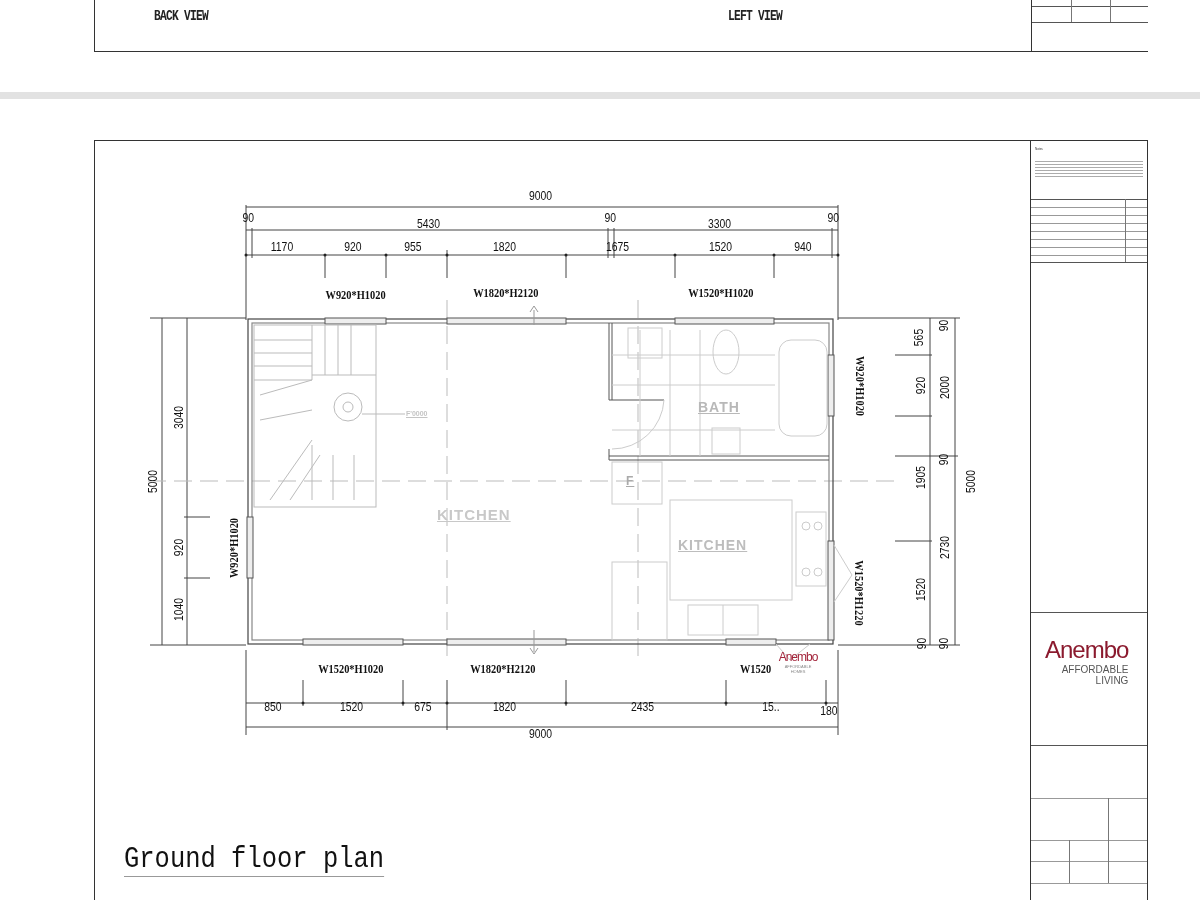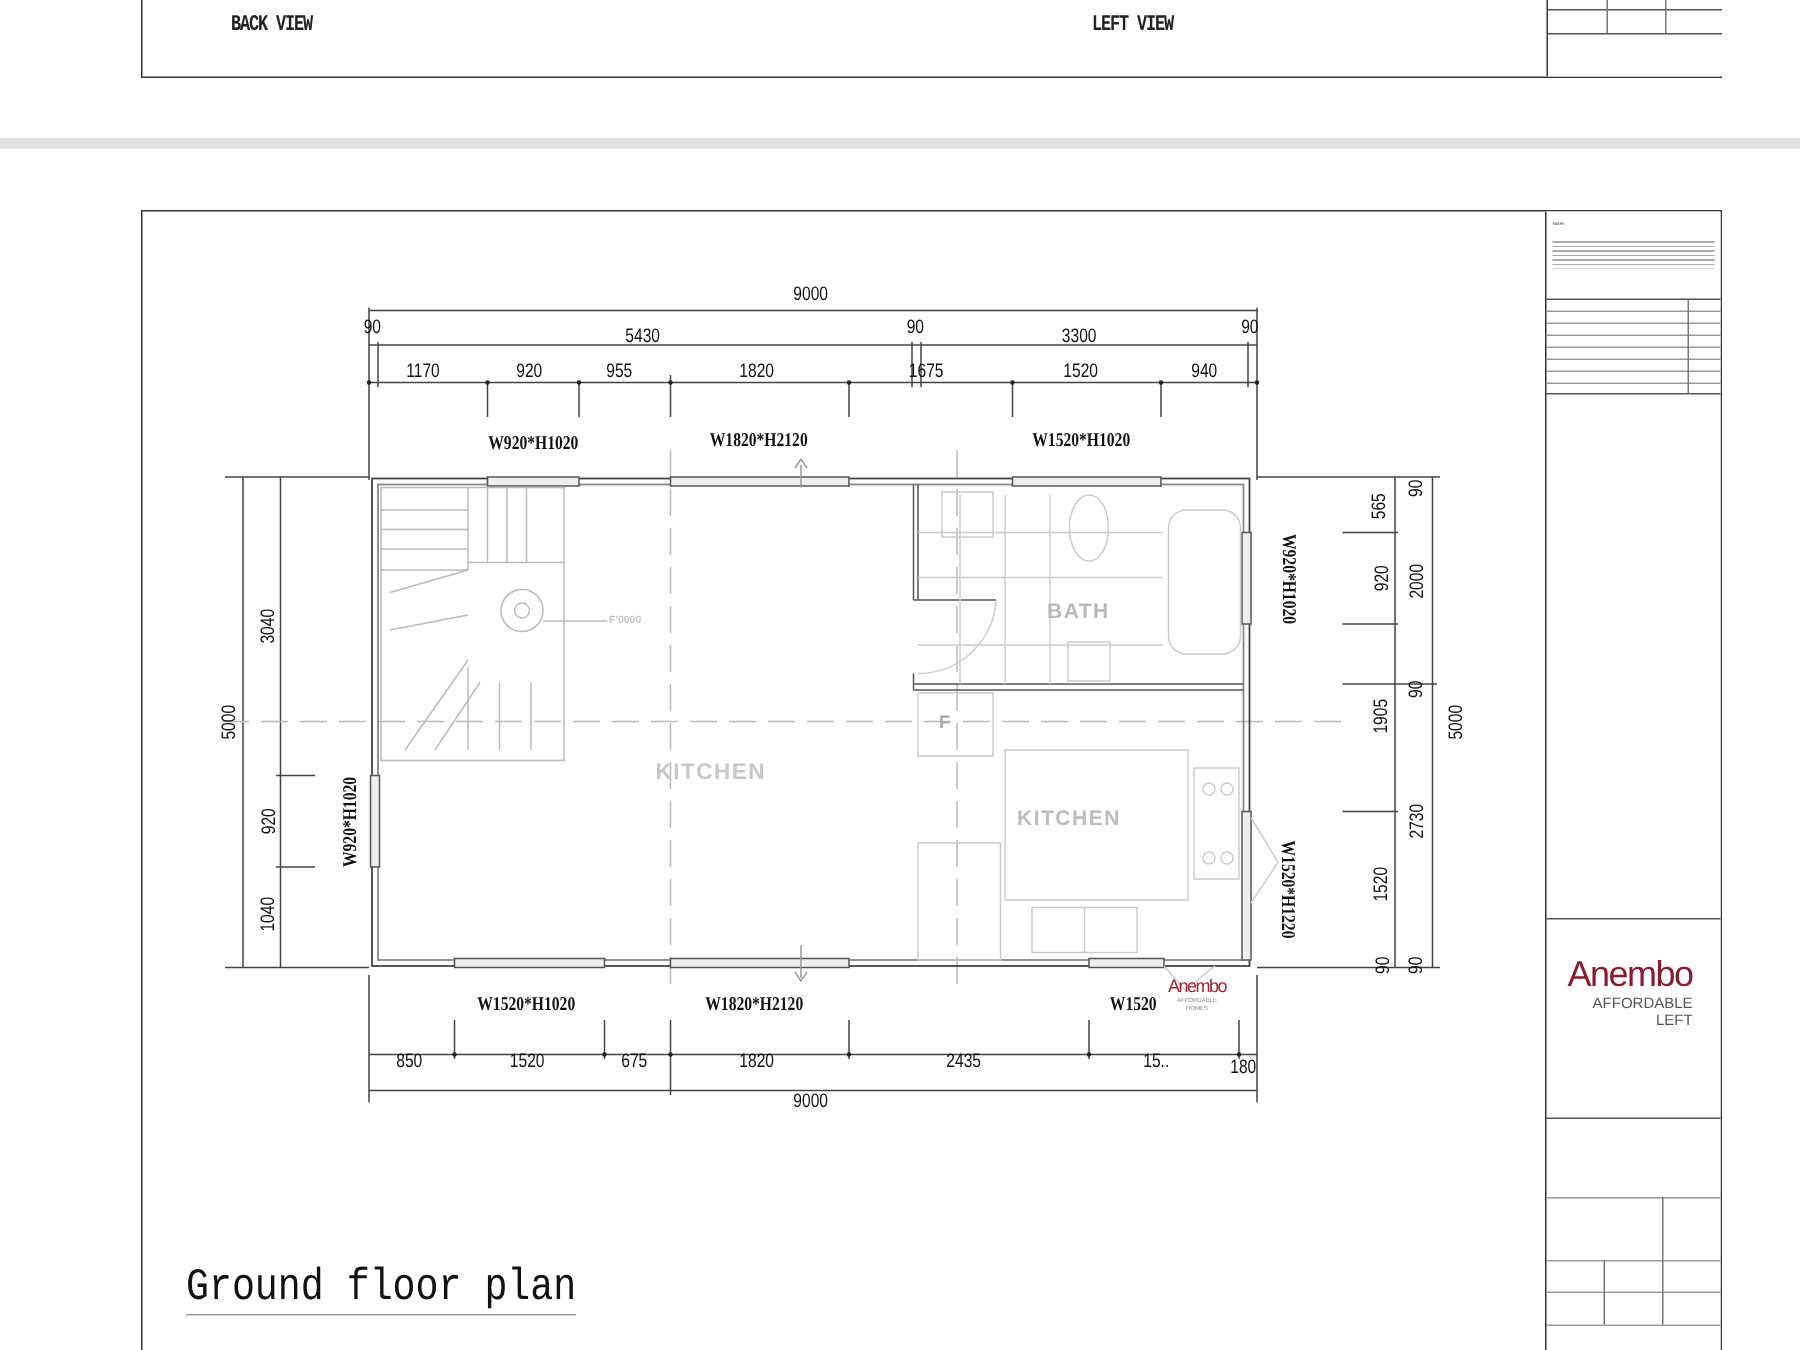--- a/index.html
+++ b/index.html
@@ -8,21 +8,21 @@
   .sep{position:absolute;left:0;top:92px;width:1200px;height:7px;background:#e2e2e2;}
   .tb{position:absolute;border-left:1.5px solid #333;background:#fff;box-sizing:border-box;}
   .tbline{position:absolute;left:0;right:0;height:1px;background:#555;}
   .tbvline{position:absolute;width:1px;background:#777;}
   .tiny{position:absolute;font-family:"Liberation Sans",sans-serif;font-size:3px;color:#333;}
   .viewlabel{position:absolute;font-family:"Liberation Mono",monospace;font-size:15px;font-weight:bold;color:#222;transform:scaleX(0.75);transform-origin:left;letter-spacing:-1px;}
   .dim{position:absolute;font-family:"Liberation Sans",sans-serif;font-size:13px;color:#111;transform:scaleX(0.8);white-space:nowrap;}
   .dimv{position:absolute;font-family:"Liberation Sans",sans-serif;font-size:13px;color:#111;white-space:nowrap;transform:rotate(-90deg) scaleX(0.8);transform-origin:center;}
   .winlbl{position:absolute;font-family:"Liberation Serif",serif;font-size:13px;font-weight:bold;color:#111;white-space:nowrap;transform:scaleX(0.8);}
   .winlblv{position:absolute;font-family:"Liberation Serif",serif;font-size:13px;font-weight:bold;color:#111;white-space:nowrap;transform:rotate(90deg) scaleX(0.8);}
-  .room{position:absolute;font-family:"Liberation Sans",sans-serif;font-weight:bold;color:#c8c8c8;letter-spacing:1px;}
+  .room{position:absolute;font-family:"Liberation Sans",sans-serif;font-weight:bold;color:#c8c8c8;letter-spacing:1px;text-decoration:underline;}
   .plantitle{position:absolute;left:124px;top:842px;font-family:"Liberation Mono",monospace;font-size:30px;color:#111;transform:scaleX(0.85);transform-origin:left;border-bottom:1px solid #999;line-height:34px;}
   .logo{position:absolute;}
   .logo .brand{font-family:"Liberation Sans",sans-serif;font-size:24px;color:#8b1a2e;letter-spacing:-1px;}
   .logo .sub{font-family:"Liberation Sans",sans-serif;font-size:10px;color:#555;text-align:right;line-height:11px;}
   svg{position:absolute;left:0;top:0;}
 </style>
 </head>
 <body>
 
 <div class="sheet" style="left:94px;top:-10px;width:1054px;height:62px;">
@@ -50,21 +50,21 @@
   <div class="tbline" style="top:90px;background:#999;"></div>
   <div class="tbline" style="top:98px;background:#999;"></div>
   <div class="tbline" style="top:106px;background:#999;"></div>
   <div class="tbline" style="top:114px;background:#999;"></div>
   <div class="tbline" style="top:121px;"></div>
   <div class="tbvline" style="left:94px;top:58px;height:63px;"></div>
   <div class="tbline" style="top:471px;"></div>
   <div class="logo" style="left:14px;top:495px;">
     <div class="brand">Anembo</div>
     <div class="sub">AFFORDABLE</div>
-    <div class="sub">LEFT</div>
+    <div class="sub">LIVING</div>
   </div>
   <div class="tbline" style="top:604px;"></div>
   <div class="tbline" style="top:657px;background:#999;"></div>
   <div class="tbline" style="top:699px;background:#999;"></div>
   <div class="tbline" style="top:720px;background:#999;"></div>
   <div class="tbline" style="top:742px;background:#999;"></div>
   <div class="tbvline" style="left:77px;top:657px;height:85px;"></div>
   <div class="tbvline" style="left:38px;top:699px;height:43px;"></div>
 </div>
 

